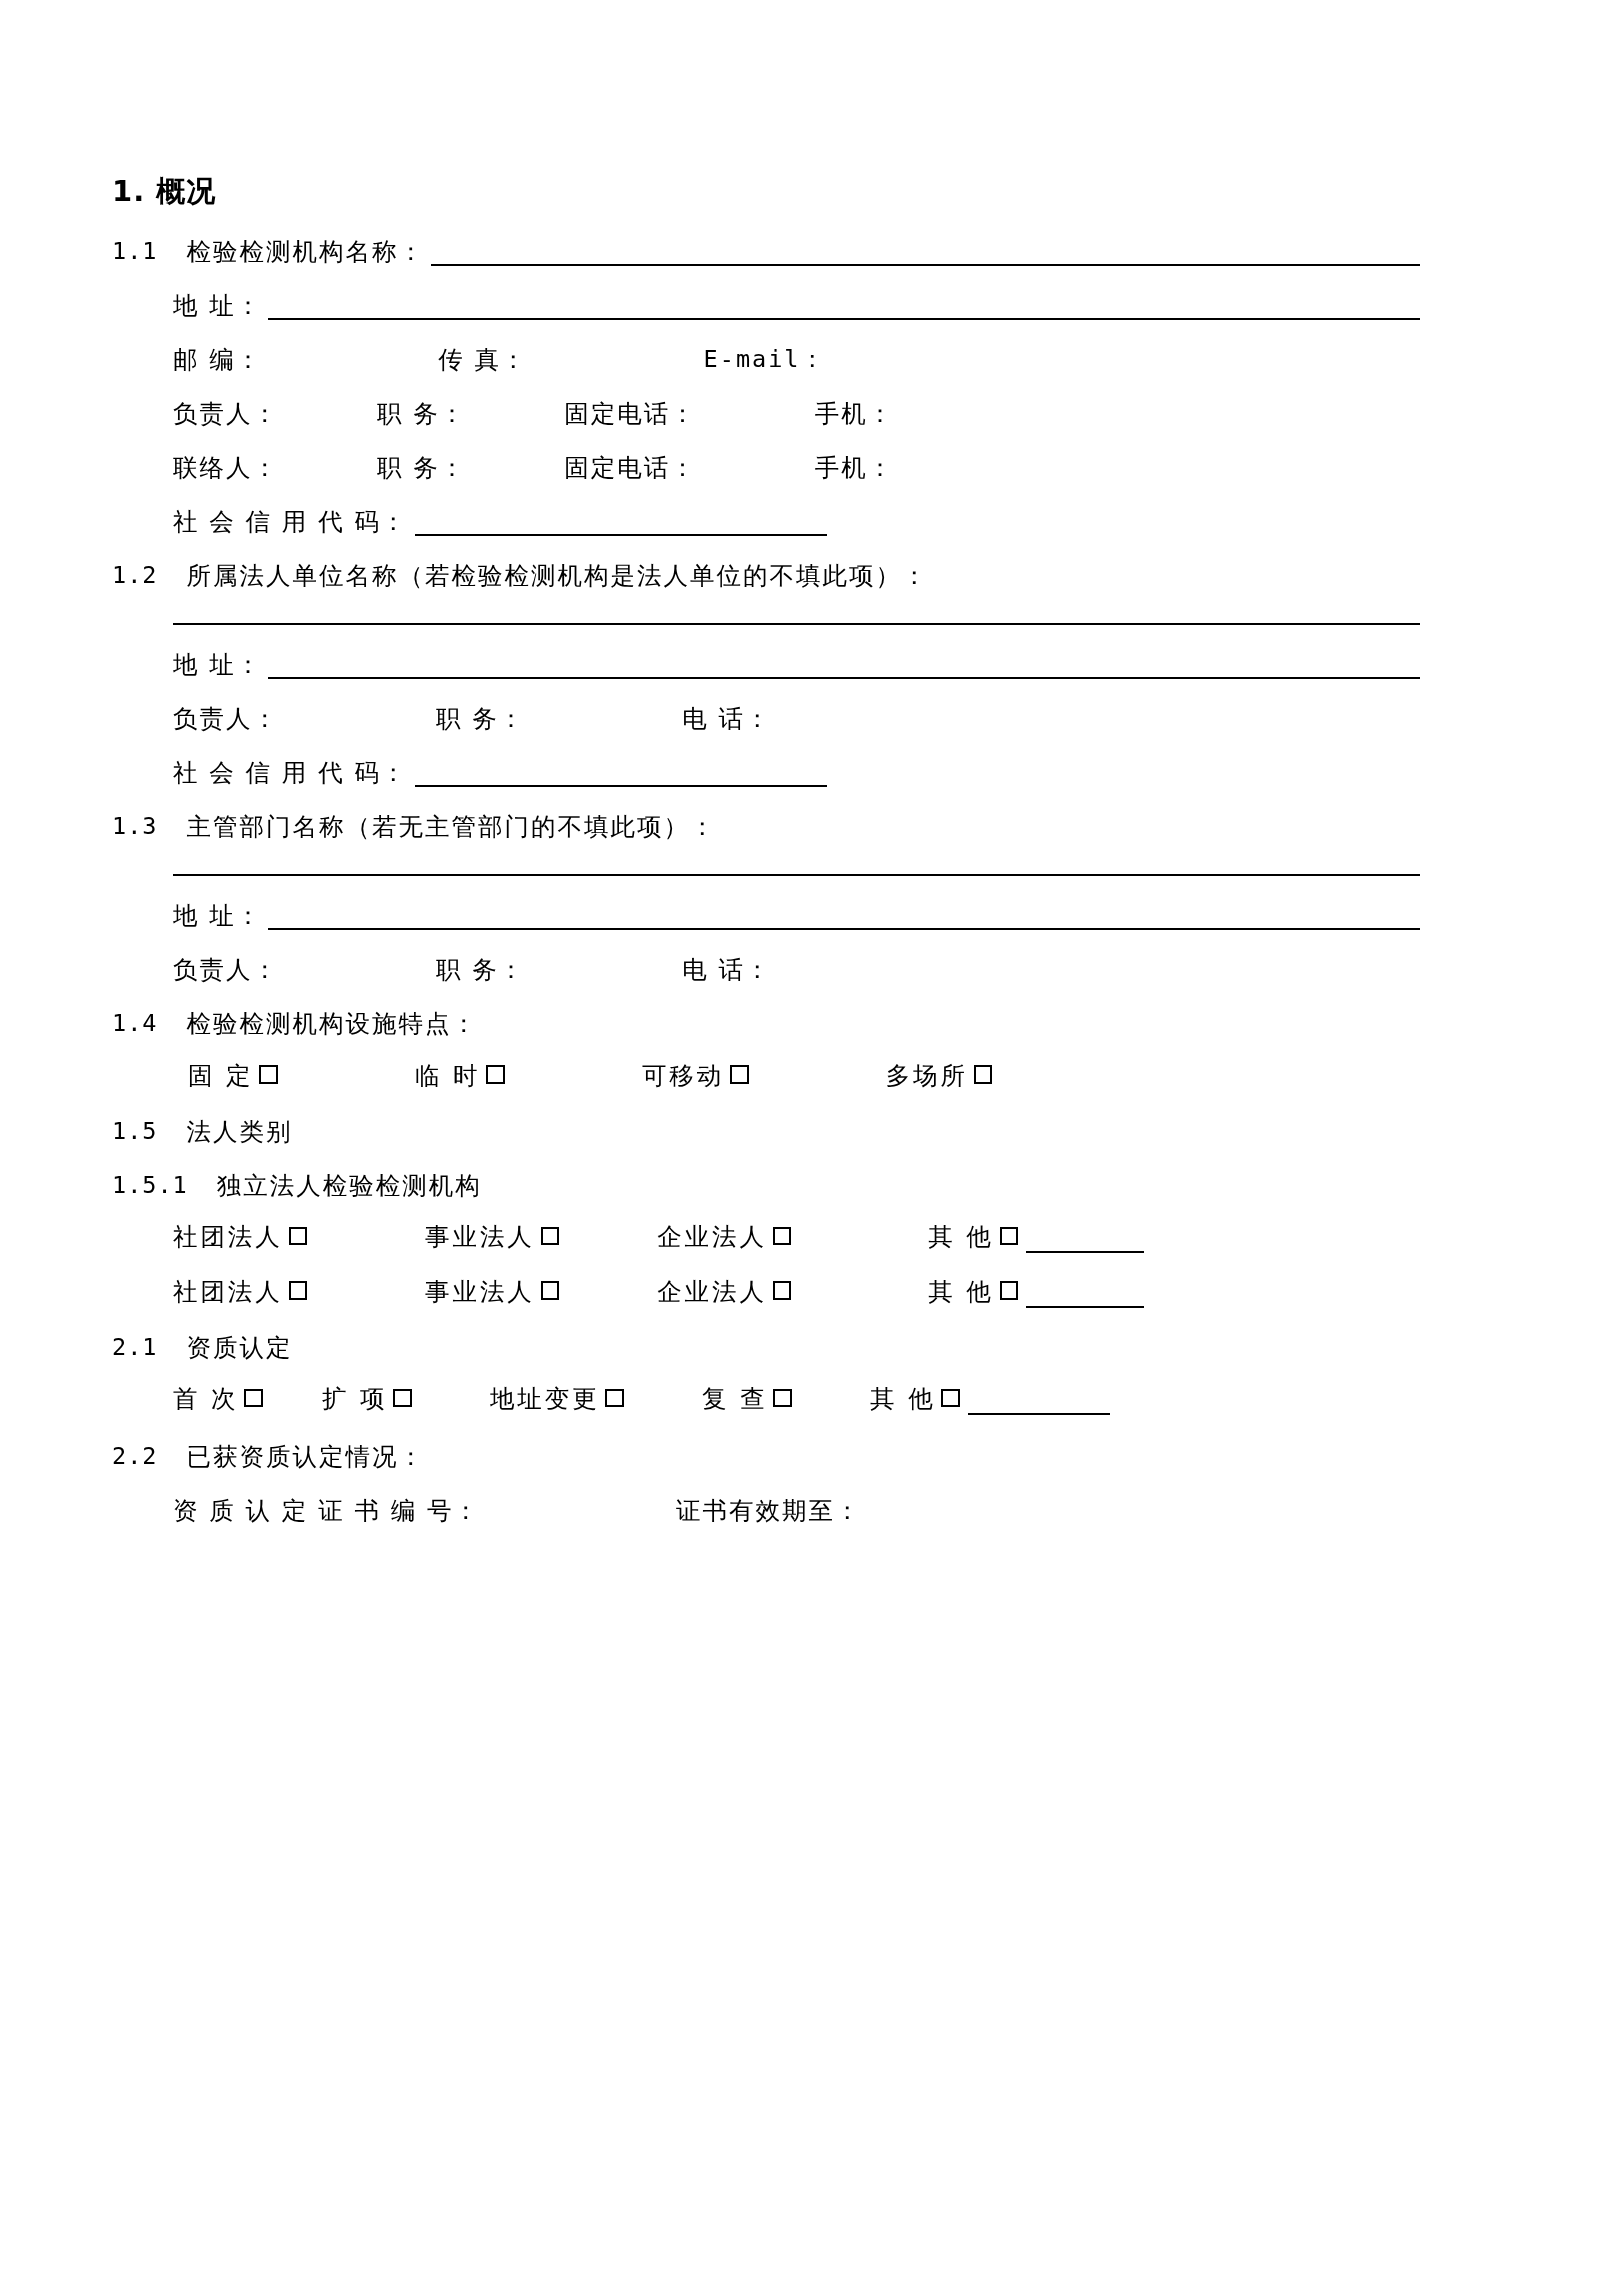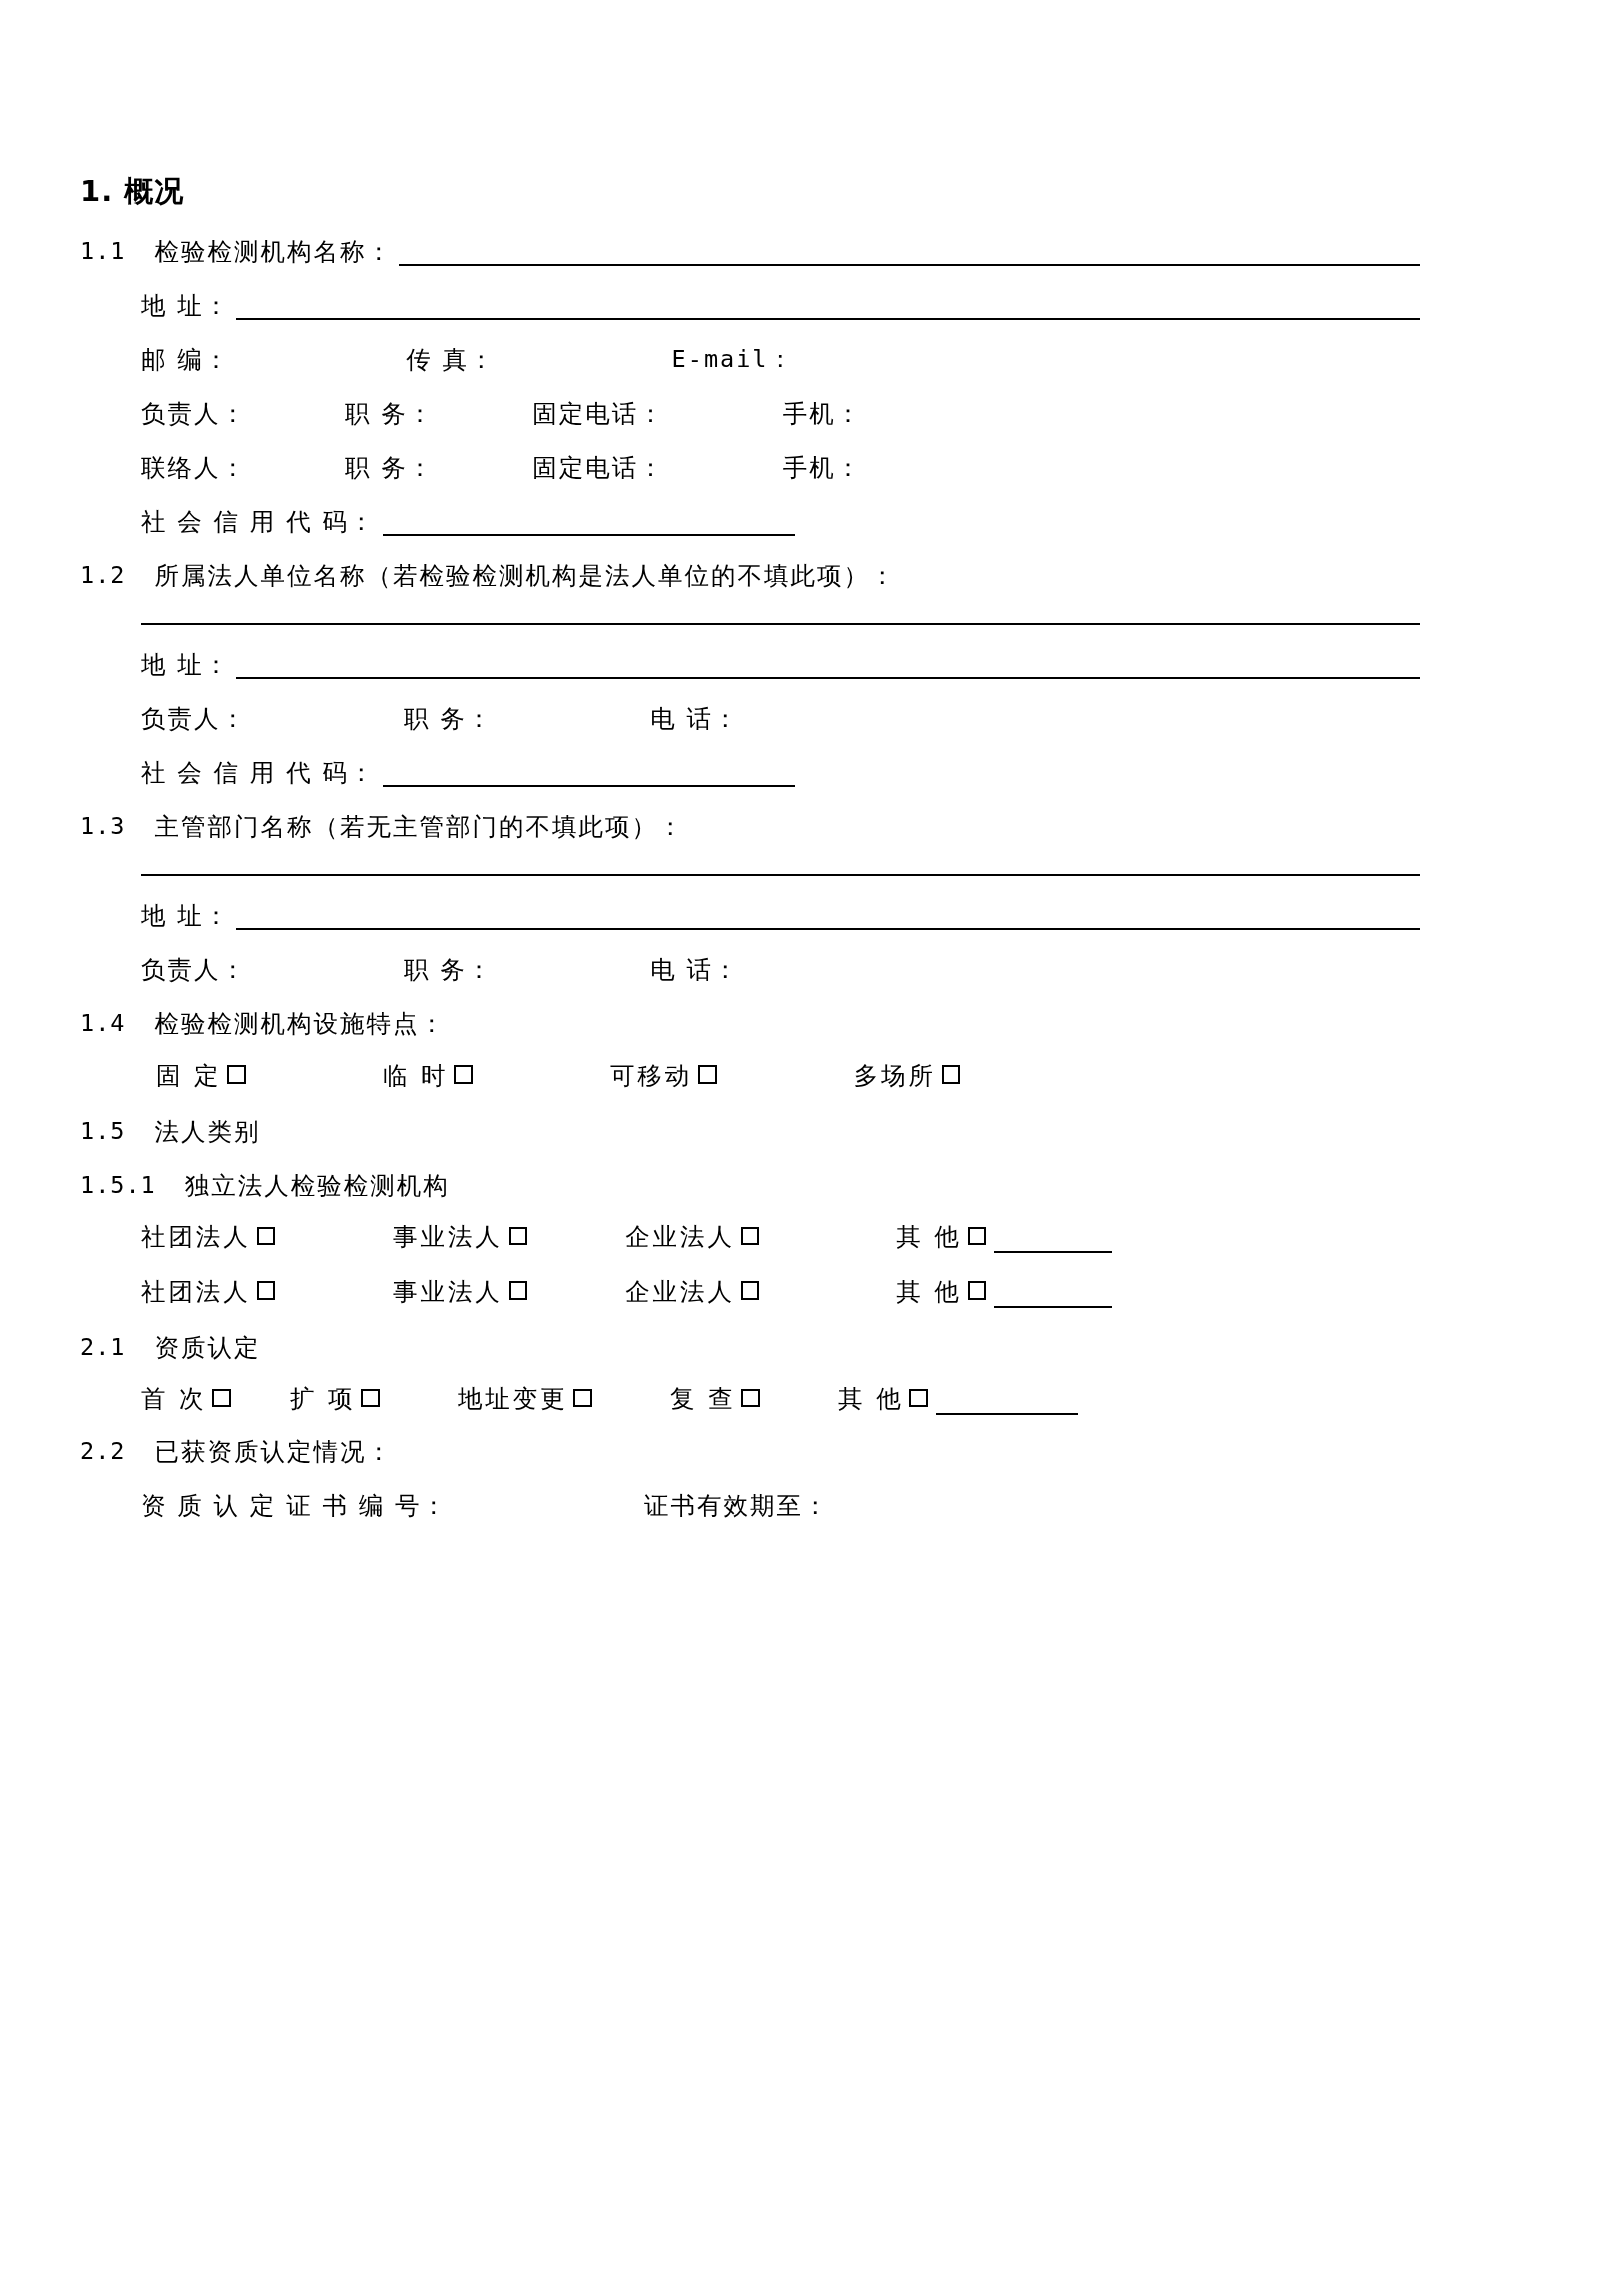--- a/index.html
+++ b/index.html
@@ -12,21 +12,21 @@
     height: 2293px;
     font-family: "Liberation Serif", "DejaVu Serif", serif;
     color: #000000;
     position: relative;
     overflow: hidden;
   }
   .page {
     box-sizing: border-box;
     width: 1621px;
     height: 2293px;
-    padding: 172px 201px 0 80px;
+    padding: 172px 201px 0 112px;
   }
   .sec-heading {
     font-family: "DejaVu Sans", "Liberation Sans", sans-serif;
     font-weight: bold;
     font-size: 29px;
     letter-spacing: 1px;
     margin: 0 0 23.5px 0;
   }
   .sec-heading.second {
     margin-top: 69px;
@@ -328,21 +328,21 @@
       <span class="box"></span>
     </span>
     <span class="sp-80"></span>
     <span class="opt">
       <span>其 他</span>
       <span class="box"></span>
     </span>
     <span class="fill-fixed w-other2"></span>
   </div>
 
-  <div class="line-row" style="margin-top:21px;">
+  <div class="line-row" style="margin-top:27px;">
     <span class="num">2.2</span>
     <span class="sp-30"></span>
     <span class="cn">已获资质认定情况：</span>
   </div>
 
   <div class="line-row indent-2">
     <span class="cn">资 质 认 定 证 书 编 号：</span>
     <span class="sp-200"></span>
     <span class="cn">证书有效期至：</span>
     <span class="sp-200"></span>

